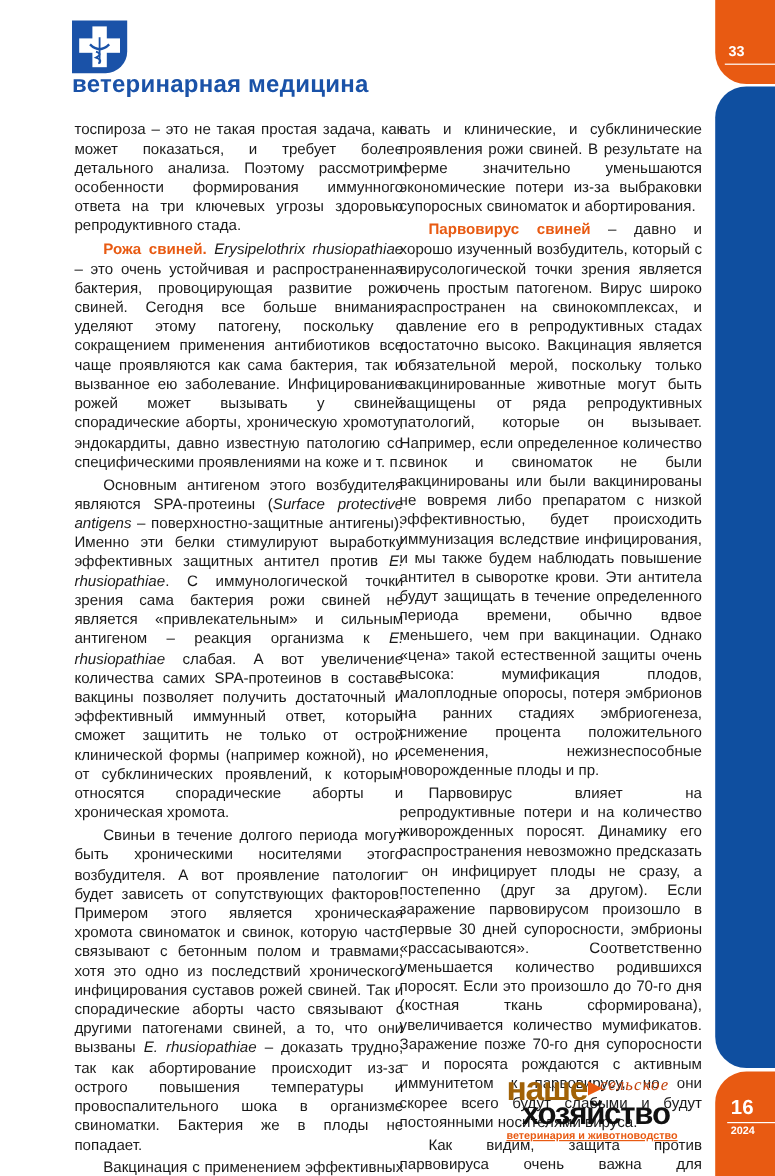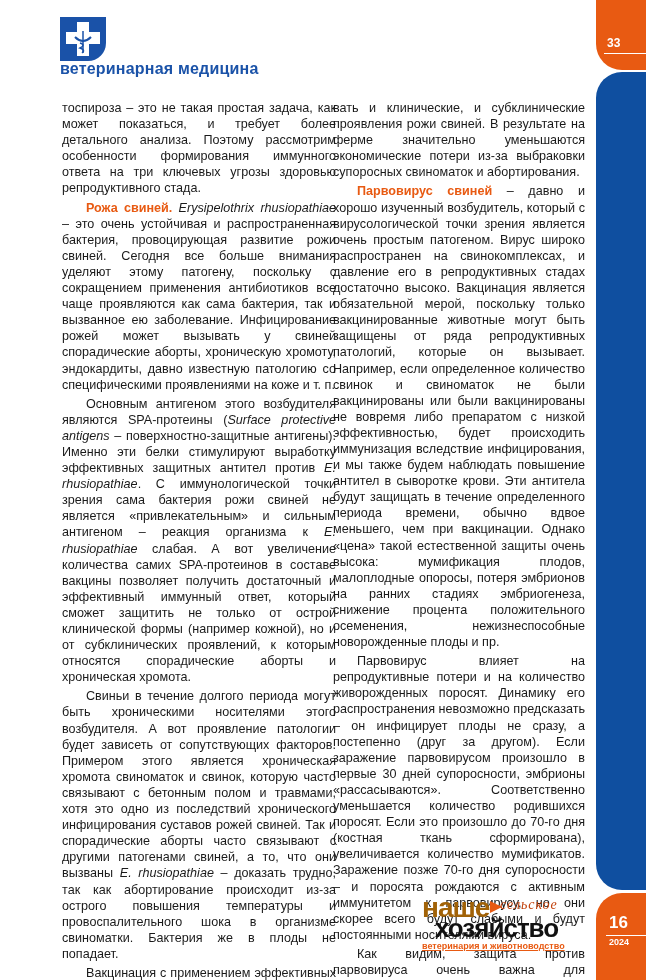--- a/index.html
+++ b/index.html
@@ -3,21 +3,21 @@
 <meta charset="utf-8">
 <style>
   html, body { margin:0; padding:0; }
   body { width:646px; height:980px; background:#ffffff; position:relative; overflow:hidden;
          font-family:"Liberation Sans", sans-serif; color:#1a1a1a; }
   .logo { position:absolute; left:60px; top:17px; width:46px; height:44px; background:#1a52a8;
           border-bottom-right-radius:18px; }
   .logo .cross-v { position:absolute; left:17px; top:5px; width:12px; height:34px; background:#fff; }
   .logo .cross-h { position:absolute; left:6px; top:15px; width:34px; height:12px; background:#fff; }
   .logo svg { position:absolute; left:0; top:0; }
-  .section-title { position:absolute; left:60px; top:60px; font-size:16px; font-weight:bold; color:#1a52a8;
+  .section-title { position:absolute; left:60px; top:60px; font-size:20px; font-weight:bold; color:#1a52a8;
                    letter-spacing:0.2px; }
   .side-orange-top { position:absolute; left:596px; top:0; width:50px; height:70px; background:#e85a12;
                      border-bottom-left-radius:26px; }
   .side-blue { position:absolute; left:596px; top:72px; width:50px; height:818px; background:#0f4fa0;
                border-top-left-radius:26px; border-bottom-left-radius:26px; }
   .side-orange-bottom { position:absolute; left:596px; top:893px; width:50px; height:87px; background:#e85a12;
                         border-top-left-radius:26px; }
   .page-num-top { position:absolute; left:607px; top:36px; color:#fff; font-weight:bold; font-size:12px; }
   .page-num-top-line { position:absolute; left:604px; top:53px; width:42px; height:1px; background:#fff; }
   .issue-num { position:absolute; left:609px; top:913px; color:#fff; font-weight:bold; font-size:17px; }

